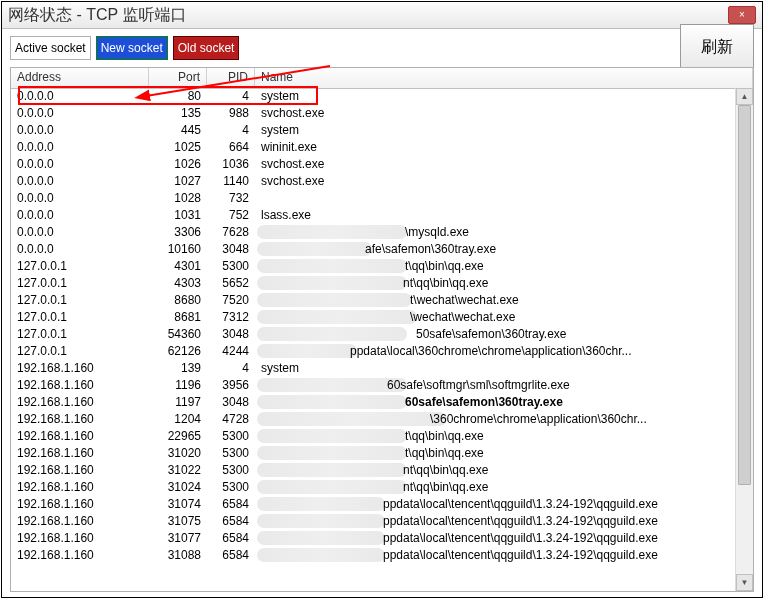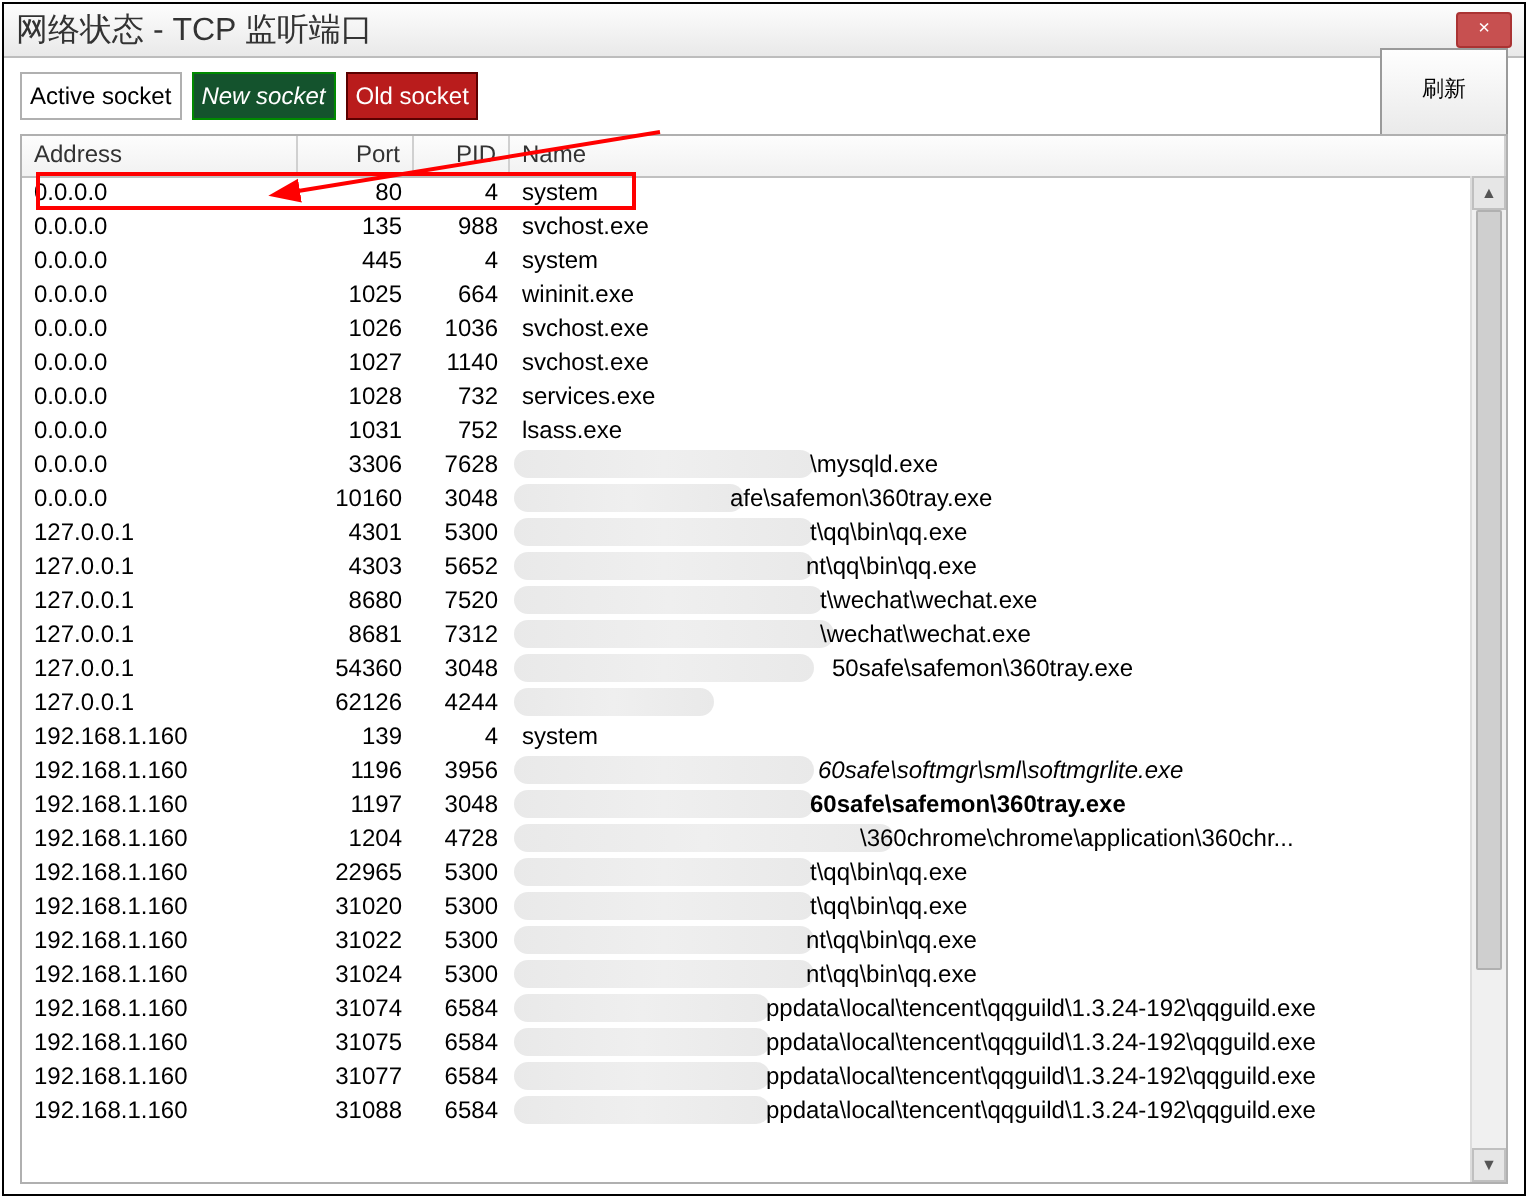--- a/index.html
+++ b/index.html
@@ -4,25 +4,25 @@
 <style>
   html,body{margin:0;padding:0;font-family:"Microsoft YaHei","Segoe UI",Tahoma,sans-serif;font-size:12px;background:#fff;}
   .window{position:relative;width:762px;height:597px;border:1px solid #000;box-sizing:border-box;background:#fff;margin:1px;}
   .titlebar{height:26px;background:linear-gradient(#fdfdfd,#e9e9e9);border-bottom:1px solid #bdbdbd;display:flex;align-items:center;padding:0 6px;justify-content:space-between;}
   .titlebar .title{font-size:16px;color:#333;}
   .closebtn{width:26px;height:16px;background:#c75050;border:1px solid #a33;border-radius:2px;display:flex;align-items:center;justify-content:center;color:#fff;font-size:10px;cursor:default;}
   .closebtn span{line-height:1;}
   .toolbar{display:flex;align-items:center;padding:6px 8px 6px 8px;gap:0;height:38px;box-sizing:border-box;}
   .tabbtn{height:22px;padding:0 4px;font-size:12px;display:flex;align-items:center;border:1px solid #888;background:#f4f4f4;cursor:default;}
   .tabbtn.active{border:1px solid #b0b0b0;background:#fff;}
-  .tabbtn.new{background:#14532d;color:#fff;border:1px solid #008a00;font-style:italic;}
+  .tabbtn.new{background:#1d4ed8;color:#fff;border:1px solid #008a00;}
   .tabbtn.old{background:#b91c1c;color:#fff;border:1px solid #5a0000;}
   .tabbtn+.tabbtn{margin-left:5px;}
   .spacer{flex:1;}
-  .refresh{height:22px;padding:12px 20px;border:1px solid #9a9a9a;background:linear-gradient(#fefefe,#e8e8e8);font-size:11px;cursor:default;}
+  .refresh{height:22px;padding:12px 20px;border:1px solid #9a9a9a;background:linear-gradient(#fefefe,#e8e8e8);font-size:16px;cursor:default;}
   .panel{margin:0 8px 8px 8px;border:1px solid #b0b0b0;height:525px;position:relative;box-sizing:border-box;background:#fff;}
   .header{display:flex;height:20px;border-bottom:1px solid #c0c0c0;background:linear-gradient(#fdfdfd,#f1f1f1);font-size:12px;color:#333;}
   .header .col{border-right:1px solid #d0d0d0;padding:2px 6px;box-sizing:border-box;white-space:nowrap;overflow:hidden;}
   .col-addr{width:138px;text-align:left;}
   .col-port{width:58px;text-align:right;}
   .col-pid{width:48px;text-align:right;}
   .col-name{flex:1;text-align:left;}
   .rows{position:absolute;top:20px;left:0;right:17px;bottom:0;overflow:hidden;}
   .row{display:flex;height:17px;font-size:12px;color:#000;white-space:nowrap;}
   .row .c{padding:1px 6px;box-sizing:border-box;overflow:hidden;}
@@ -97,21 +97,20 @@
         <div class="row">
           <div class="c c-addr">0.0.0.0</div>
           <div class="c c-port">1027</div>
           <div class="c c-pid">1140</div>
           <div class="c c-name">svchost.exe</div>
         </div>
         <div class="row">
           <div class="c c-addr">0.0.0.0</div>
           <div class="c c-port">1028</div>
           <div class="c c-pid">732</div>
-          <div class="c c-name">services.exe</div>
         </div>
         <div class="row">
           <div class="c c-addr">0.0.0.0</div>
           <div class="c c-port">1031</div>
           <div class="c c-pid">752</div>
           <div class="c c-name">lsass.exe</div>
         </div>
         <div class="row">
           <div class="c c-addr">0.0.0.0</div>
           <div class="c c-port">3306</div>
@@ -174,35 +173,36 @@
             <div class="smudge" style="width: 150px;"></div>
             <span class="nametxt" style="left: 161px;">50safe\safemon\360tray.exe</span>
           </div>
         </div>
         <div class="row">
           <div class="c c-addr">127.0.0.1</div>
           <div class="c c-port">62126</div>
           <div class="c c-pid">4244</div>
           <div class="c c-name">
             <div class="smudge" style="width: 100px;"></div>
+            <span class="nametxt" style="left: 95px;">ppdata\local\360chrome\chrome\application\360chr...</span>
           </div>
         </div>
         <div class="row">
           <div class="c c-addr">192.168.1.160</div>
           <div class="c c-port">139</div>
           <div class="c c-pid">4</div>
           <div class="c c-name">system</div>
         </div>
         <div class="row">
           <div class="c c-addr">192.168.1.160</div>
           <div class="c c-port">1196</div>
           <div class="c c-pid">3956</div>
           <div class="c c-name">
             <div class="smudge" style="width: 150px;"></div>
-            <span class="nametxt" style="left: 154px; font-style: italic;">60safe\softmgr\sml\softmgrlite.exe</span>
+            <span class="nametxt" style="left: 132px;">60safe\softmgr\sml\softmgrlite.exe</span>
           </div>
         </div>
         <div class="row">
           <div class="c c-addr">192.168.1.160</div>
           <div class="c c-port">1197</div>
           <div class="c c-pid">3048</div>
           <div class="c c-name">
             <div class="smudge" style="width: 150px;"></div>
             <span class="nametxt" style="left: 150px; font-weight: bold;">60safe\safemon\360tray.exe</span>
           </div>

